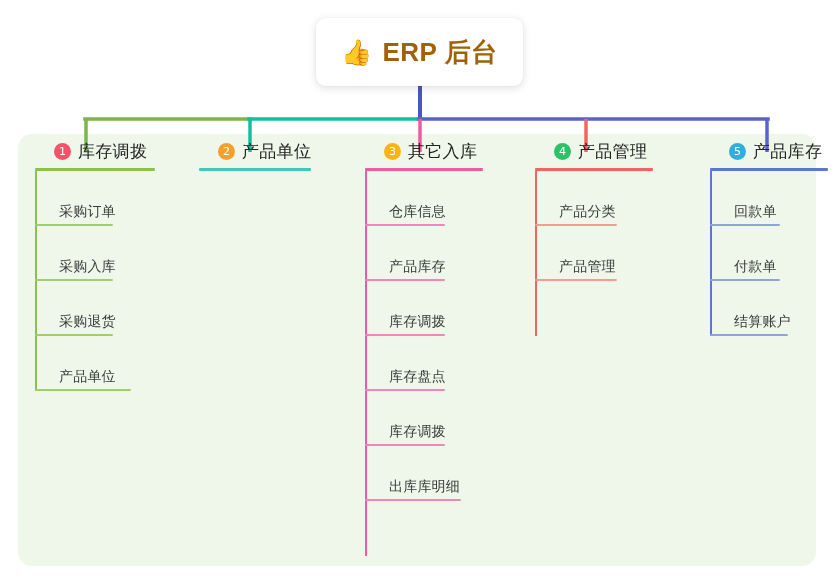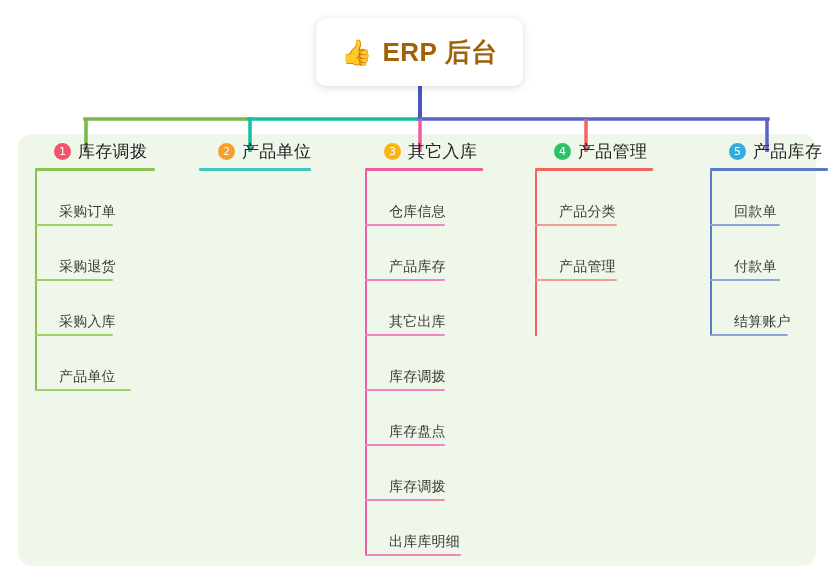--- a/index.html
+++ b/index.html
@@ -195,25 +195,25 @@
         <span class="col-title">库存调拨</span>
       </div>
       <div class="col-rule" style="background:#8cc152; width:120px;"></div>
       <div class="col-body">
         <div class="spine" style="background:#8cc152; height:220px;"></div>
         <div class="leaf">
           <span class="leaf-label">采购订单</span>
           <span class="leaf-rule" style="background:#9ecf6a; width:78px;"></span>
         </div>
         <div class="leaf">
+          <span class="leaf-label">采购入库</span>
+          <span class="leaf-rule" style="background:#9ecf6a; width:78px;"></span>
+        </div>
+        <div class="leaf">
           <span class="leaf-label">采购退货</span>
-          <span class="leaf-rule" style="background:#9ecf6a; width:78px;"></span>
-        </div>
-        <div class="leaf">
-          <span class="leaf-label">采购入库</span>
           <span class="leaf-rule" style="background:#9ecf6a; width:78px;"></span>
         </div>
         <div class="leaf">
           <span class="leaf-label">产品单位</span>
           <span class="leaf-rule" style="background:#9ecf6a; width:96px;"></span>
         </div>
       </div>
     </div>
 
     <div class="column" style="left:178px; width:165px;">
@@ -234,24 +234,20 @@
         <div class="spine" style="background:#ee5ba0; height:385px;"></div>
         <div class="leaf">
           <span class="leaf-label">仓库信息</span>
           <span class="leaf-rule" style="background:#f186bb; width:80px;"></span>
         </div>
         <div class="leaf">
           <span class="leaf-label">产品库存</span>
           <span class="leaf-rule" style="background:#f186bb; width:80px;"></span>
         </div>
         <div class="leaf">
-          <span class="leaf-label">其它出库</span>
-          <span class="leaf-rule" style="background:#f186bb; width:80px;"></span>
-        </div>
-        <div class="leaf">
           <span class="leaf-label">库存调拨</span>
           <span class="leaf-rule" style="background:#f186bb; width:80px;"></span>
         </div>
         <div class="leaf">
           <span class="leaf-label">库存盘点</span>
           <span class="leaf-rule" style="background:#f186bb; width:80px;"></span>
         </div>
         <div class="leaf">
           <span class="leaf-label">库存调拨</span>
           <span class="leaf-rule" style="background:#f186bb; width:80px;"></span>

